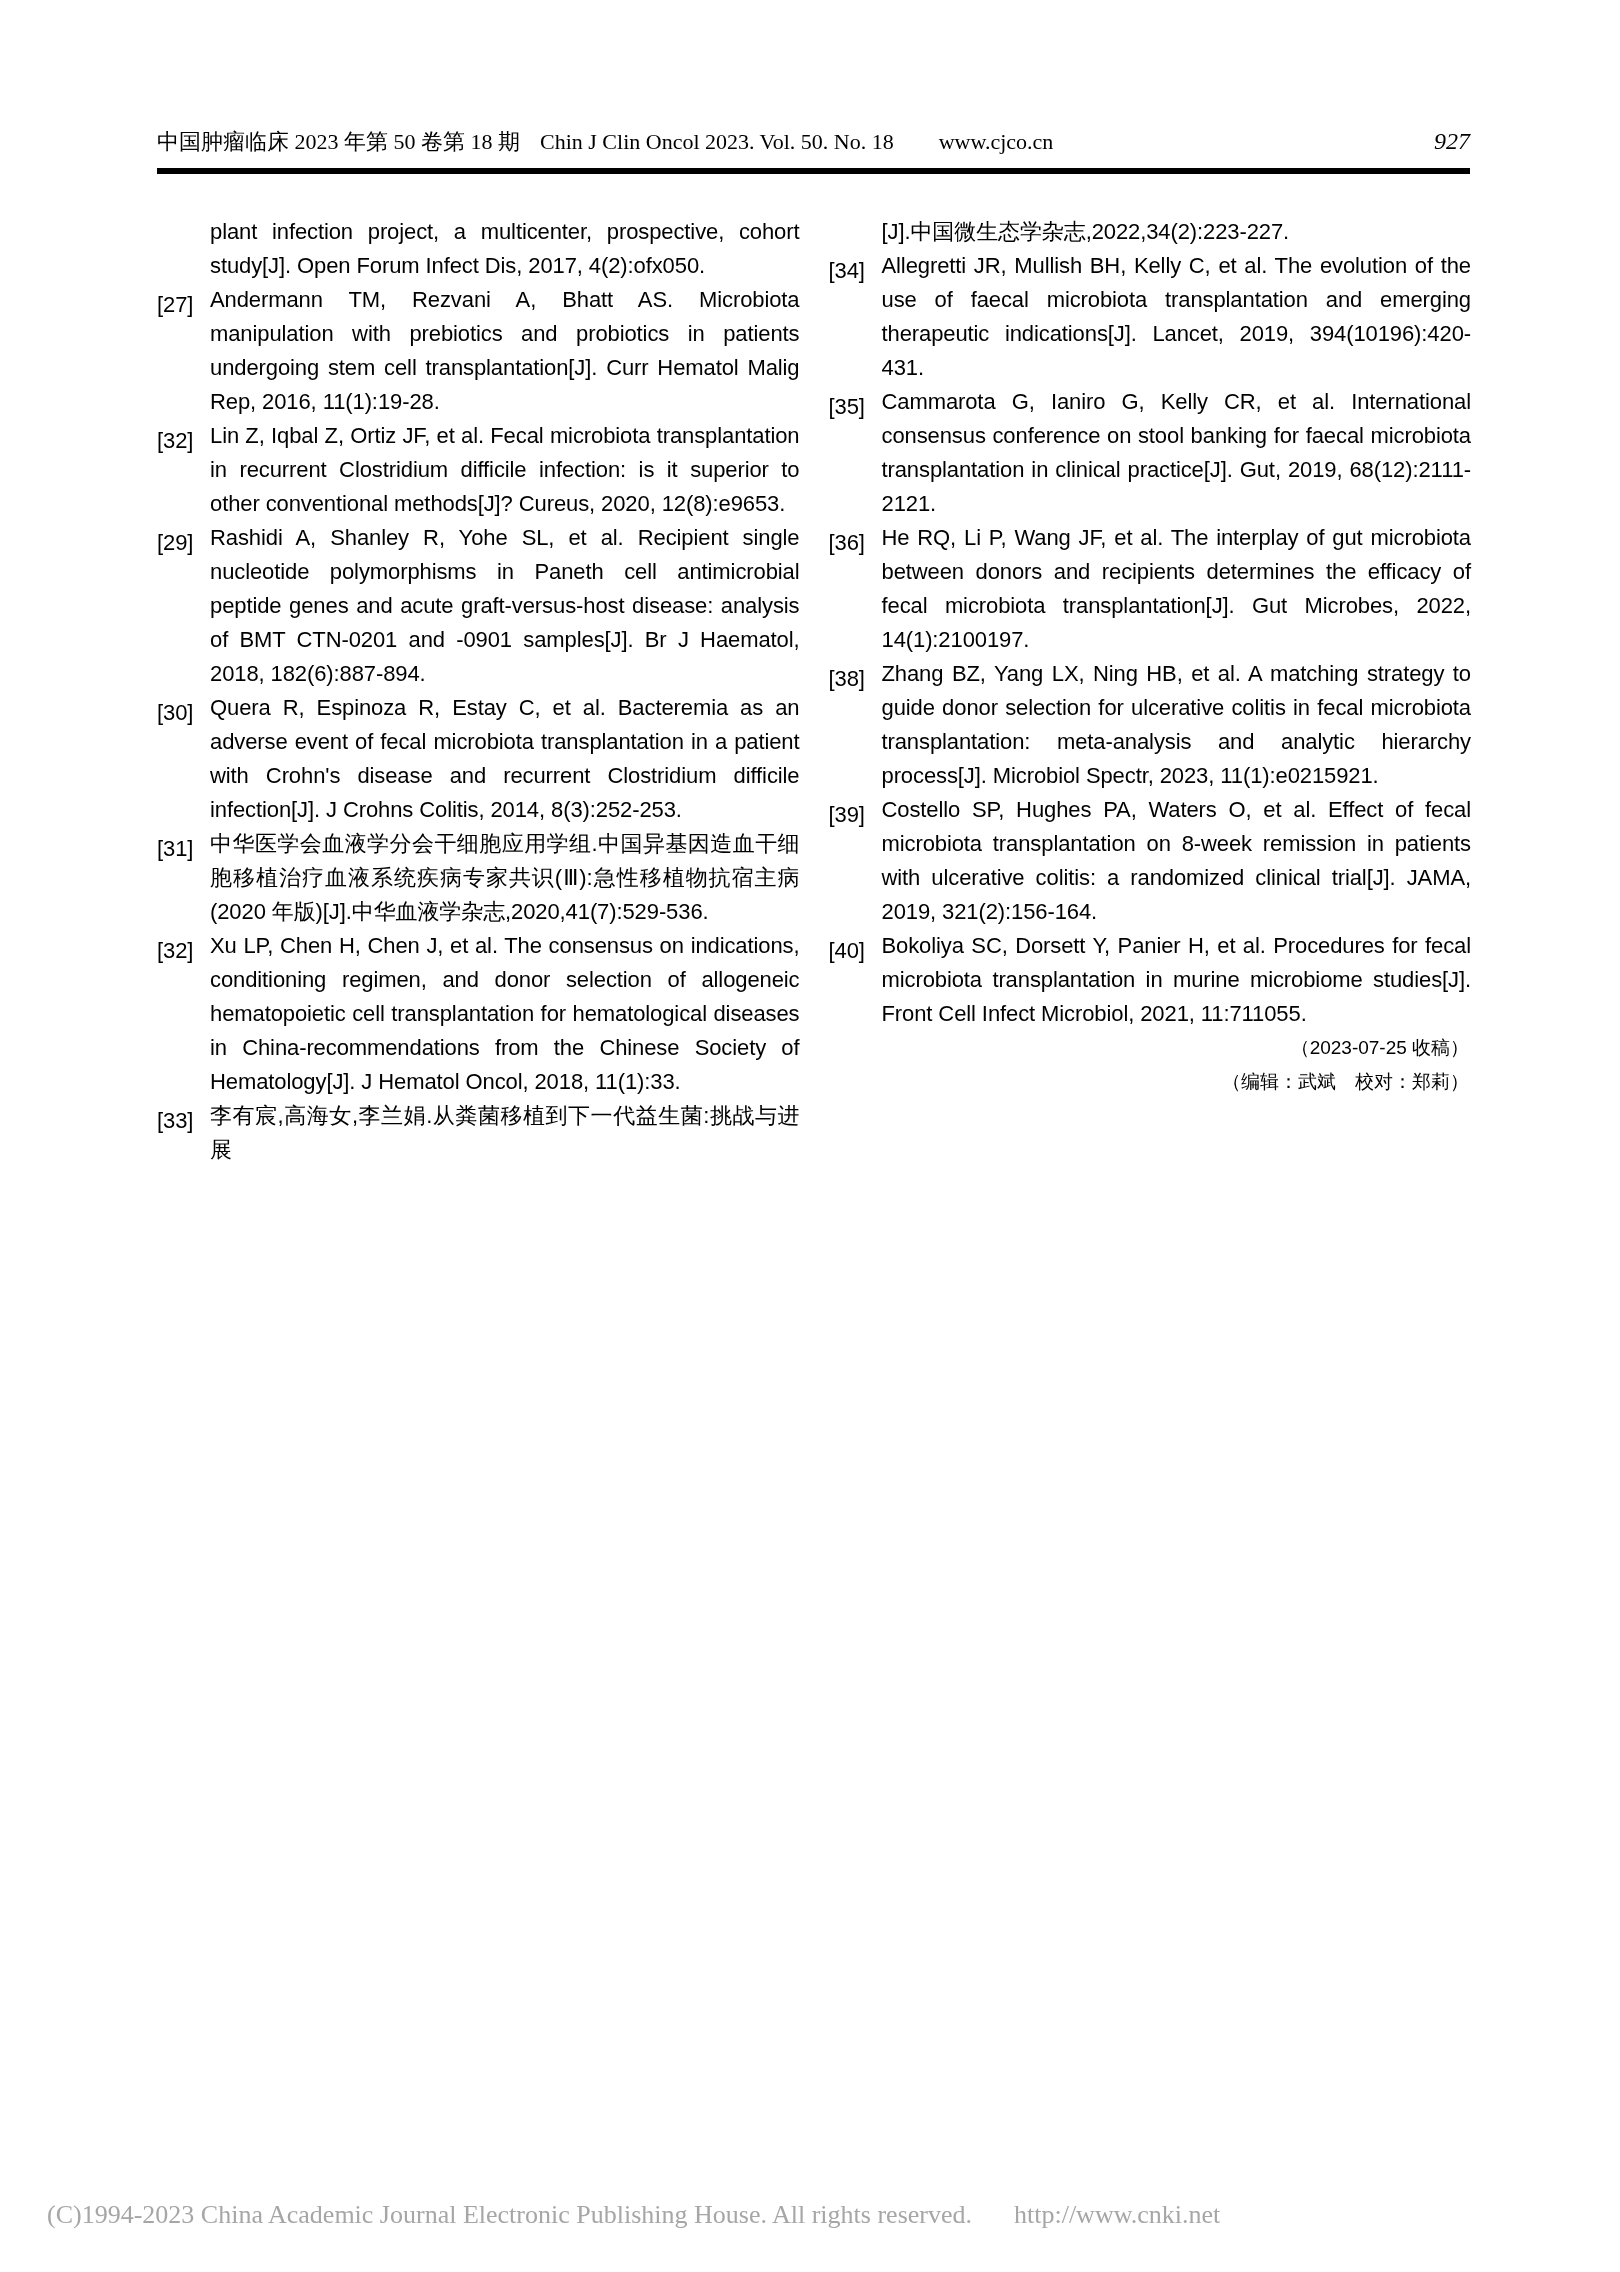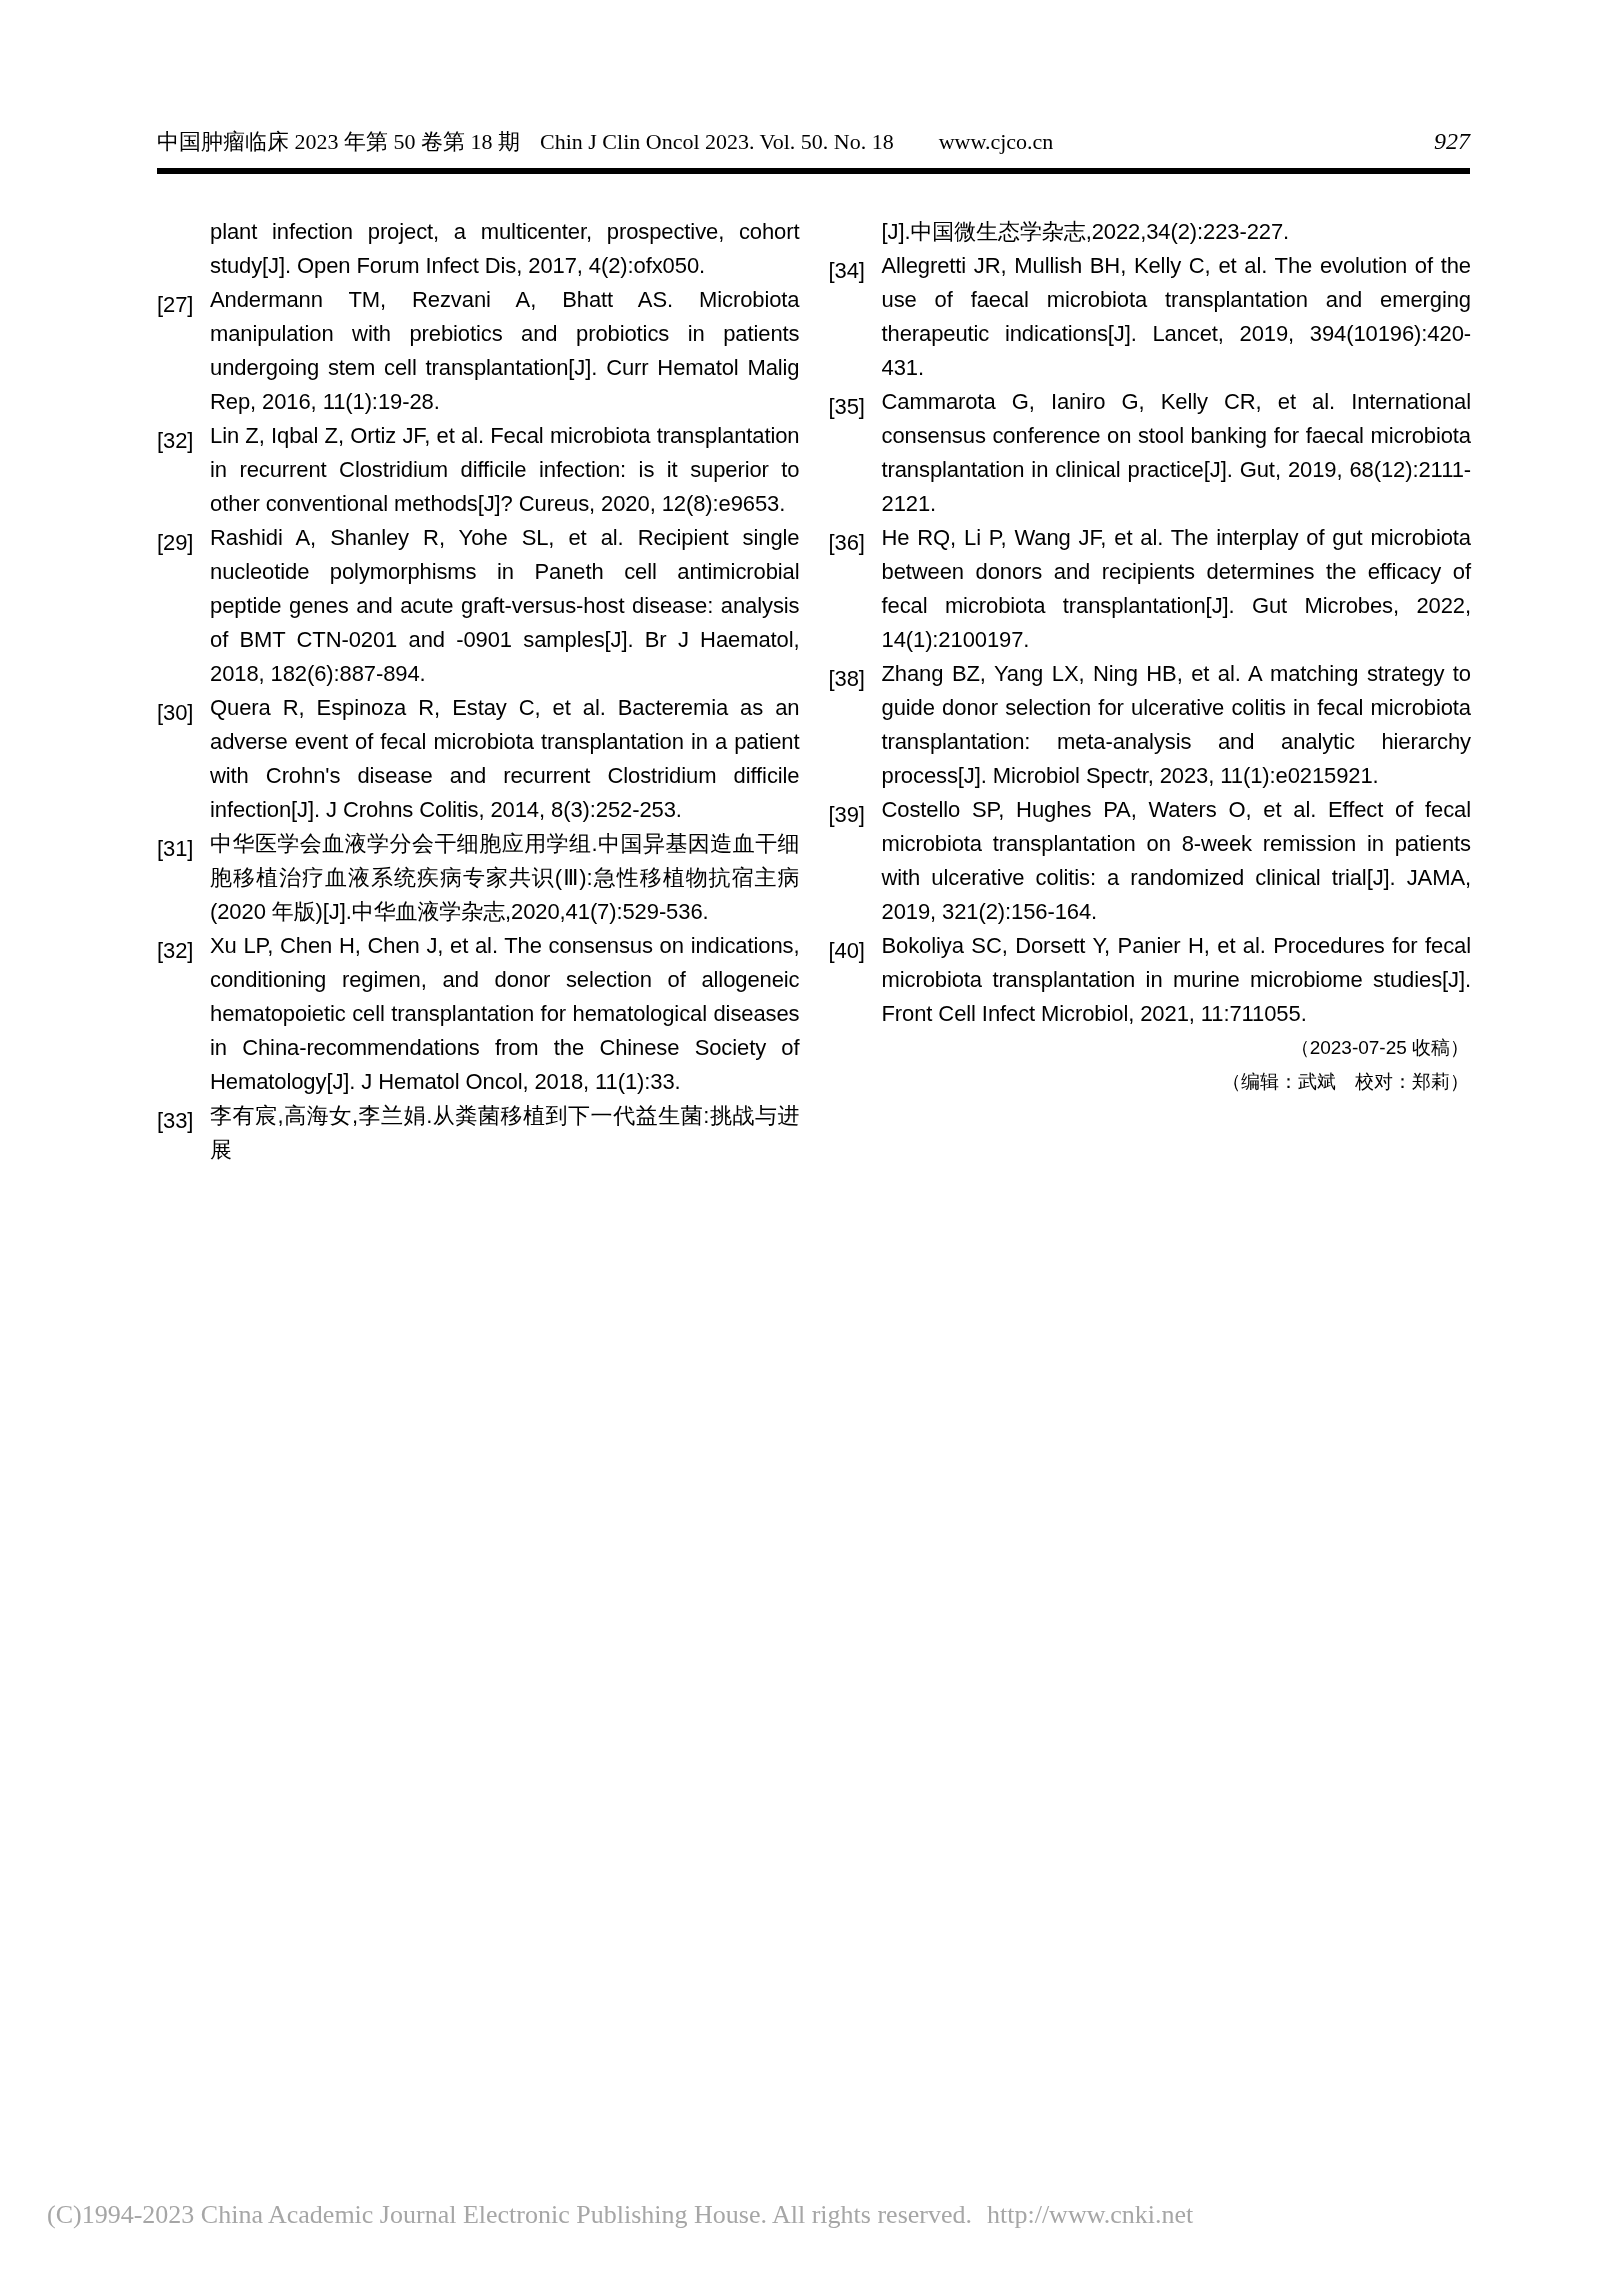--- a/index.html
+++ b/index.html
@@ -85,21 +85,21 @@
   .page-footer {
     position: absolute;
     left: 47px;
     top: 2196px;
     font-family: "Liberation Serif", "DejaVu Serif", serif;
     font-size: 26px;
     line-height: 38px;
     color: #a6a6a6;
     white-space: nowrap;
   }
-  .footer-url { margin-left: 15px; }
+  .footer-url { margin-left: 42px; }
 </style>
 </head>
 <body>
 
 <div class="page">
 
   <header class="page-header">
     <div class="header-left">
       <span>中国肿瘤临床 2023 年第 50 卷第 18 期</span><span class="header-journal-en">Chin J Clin Oncol 2023. Vol. 50. No. 18</span><span class="header-website">www.cjco.cn</span>
     </div>

